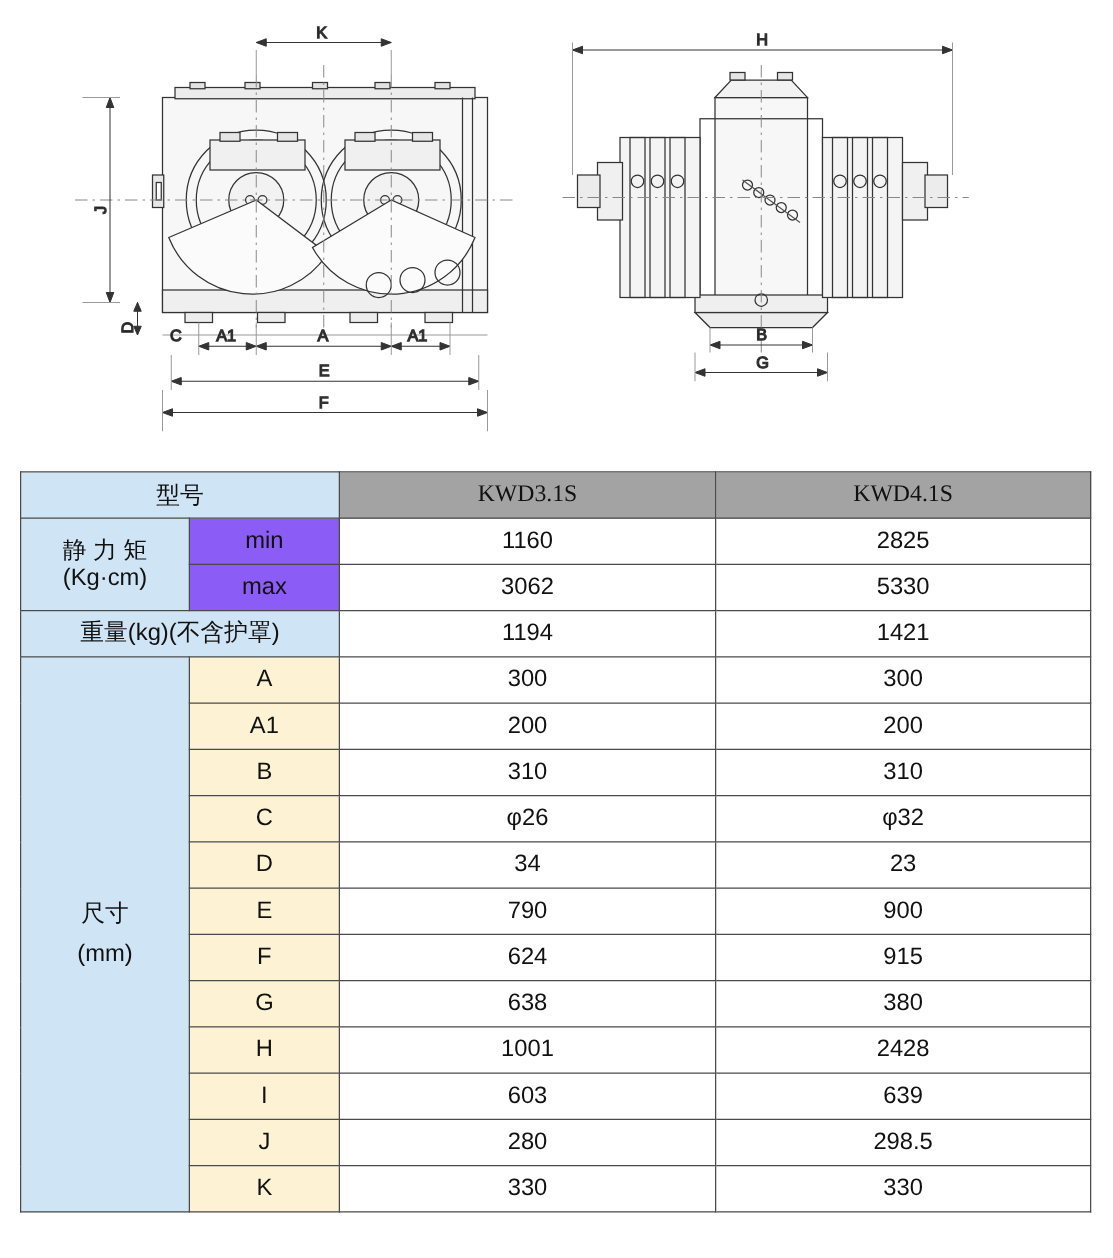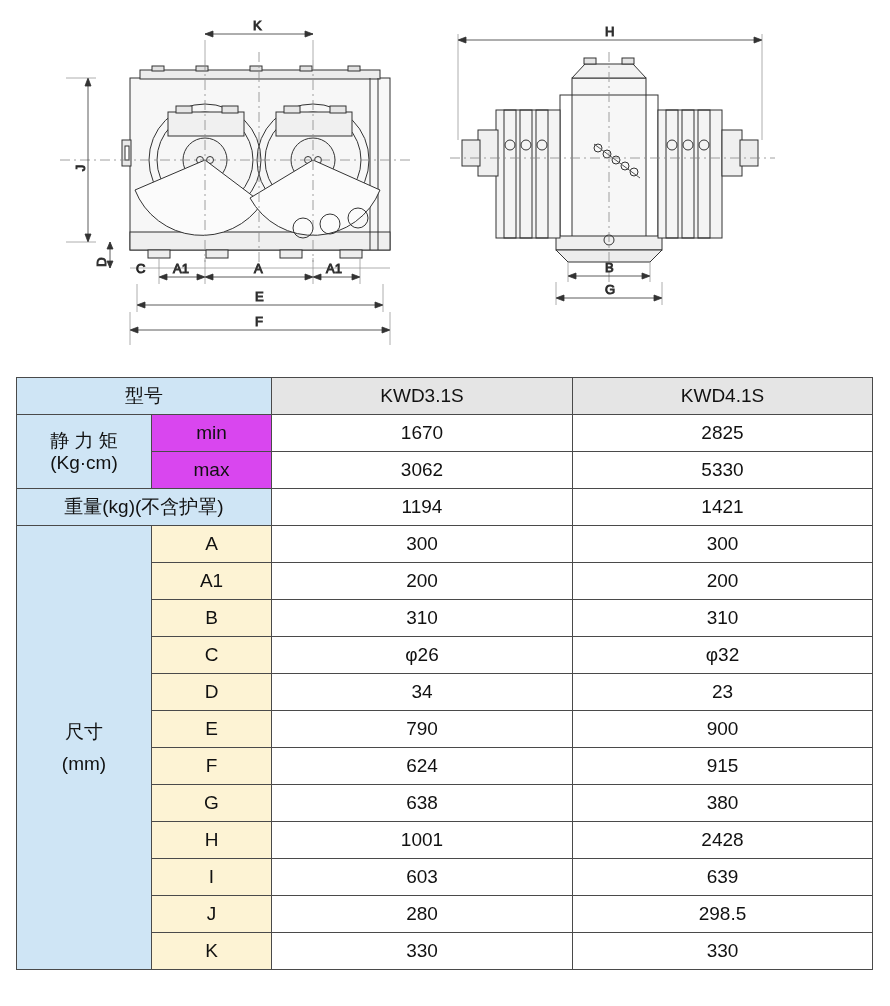--- a/index.html
+++ b/index.html
@@ -47,32 +47,33 @@
     padding: 0;
     height: 36px;
     color: #111;
   }
   .hdr-label {
     background: #cfe5f5;
     font-weight: bold;
     font-size: 20px;
   }
   .hdr-model {
-    background: #e5e5e5;
+    background: #a3a3a3;
     font-size: 20px;
+    font-family: Liberation Serif, serif;
   }
   .rowlabel-blue {
     background: #cfe5f5;
     font-weight: bold;
     font-size: 19px;
     line-height: 1.15;
     margin-top: 12px;
   }
   .sublabel-blue {
-    background: #d946ef;
+    background: #8b5cf6;
     font-size: 19px;
   }
   .sublabel-cream {
     background: #fdf3d4;
     font-size: 19px;
   }
   .val {
     background: #ffffff;
     font-size: 19px;
   }
@@ -310,21 +311,21 @@
         <td class="hdr-model">KWD3.1S</td>
         <td class="hdr-model">KWD4.1S</td>
       </tr>
 
       <tr>
         <td class="rowlabel-blue" rowspan="2">
           <div>静 力 矩</div>
           <div>(Kg·cm)</div>
         </td>
         <td class="sublabel-blue">min</td>
-        <td class="val">1670</td>
+        <td class="val">1160</td>
         <td class="val">2825</td>
       </tr>
       <tr>
         <td class="sublabel-blue">max</td>
         <td class="val">3062</td>
         <td class="val">5330</td>
       </tr>
 
       <tr>
         <td class="rowlabel-blue" colspan="2">重量(kg)(不含护罩)</td>

